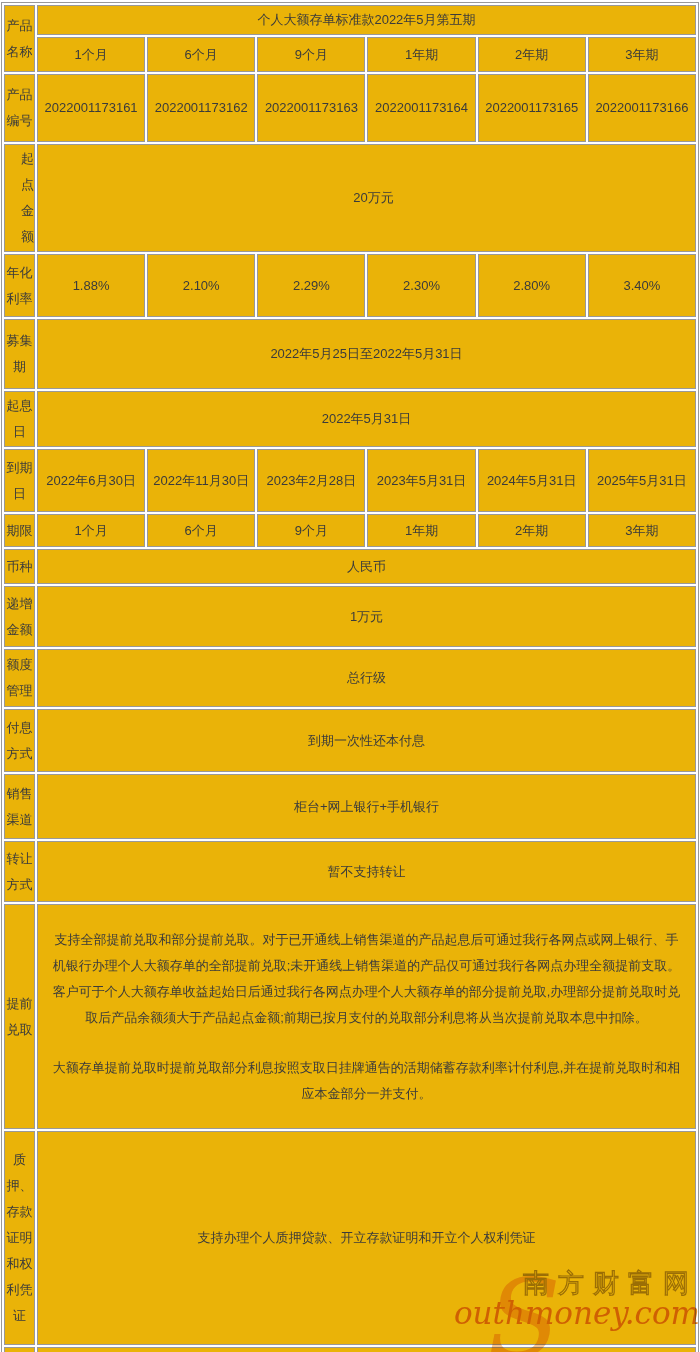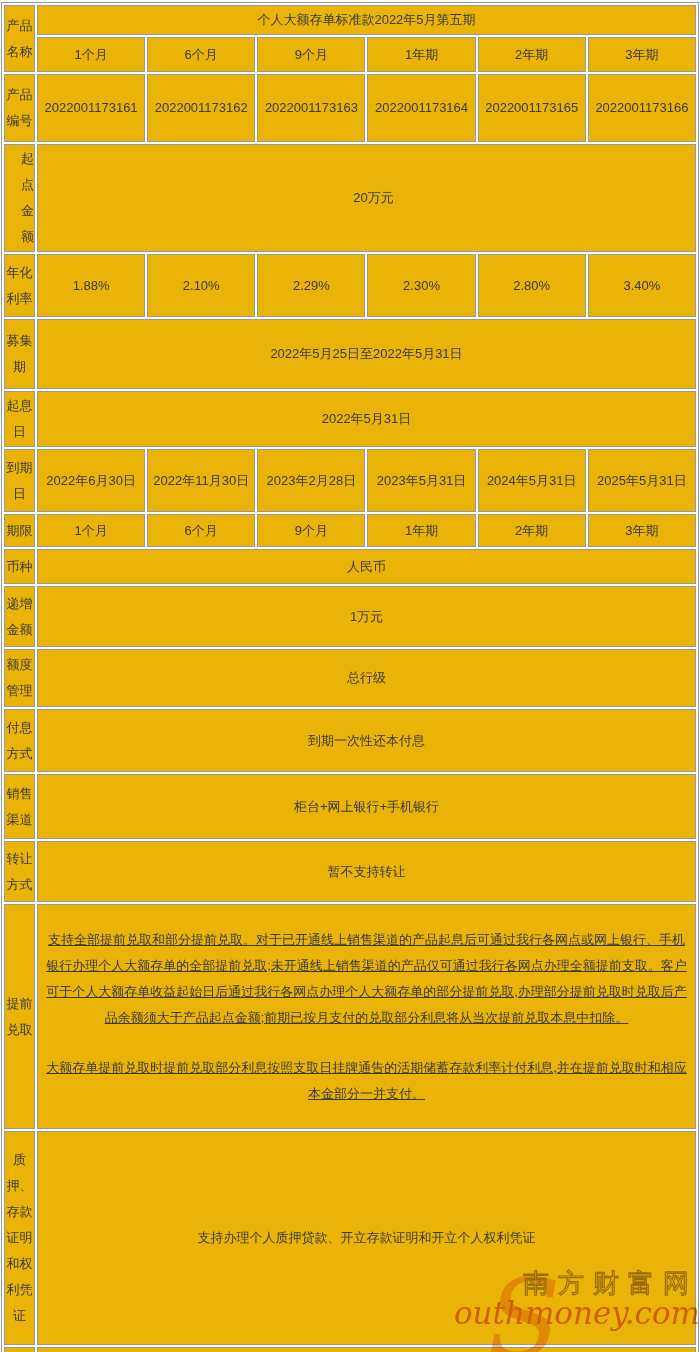--- a/index.html
+++ b/index.html
@@ -44,21 +44,21 @@
   .rh70  > th, .rh70  > td { height: 70px; }
   .rh54  > th, .rh54  > td { height: 54px; }
   .rh33  > th, .rh33  > td { height: 33px; }
   .rh61  > th, .rh61  > td { height: 61px; }
   .rh58  > th, .rh58  > td { height: 58px; }
   .rh65  > th, .rh65  > td { height: 65px; margin-top: 12px; }
   .rh225 > th, .rh225 > td { height: 225px; }
   .rh214 > th, .rh214 > td { height: 214px; }
   .rh62  > th, .rh62  > td { height: 62px; }
   td.long-text { padding: 2px 3px; }
-  td.long-text p { margin: 2px; text-decoration: underline; }
+  td.long-text p { margin: 8px; }
   td.long-text p + p { margin-top: 24px; }
   
   .watermark {
     position: absolute;
     right: 0; bottom: 0;
     width: 212px; height: 86px;
     pointer-events: none;
     mix-blend-mode: multiply;
     z-index: 5;
   }

